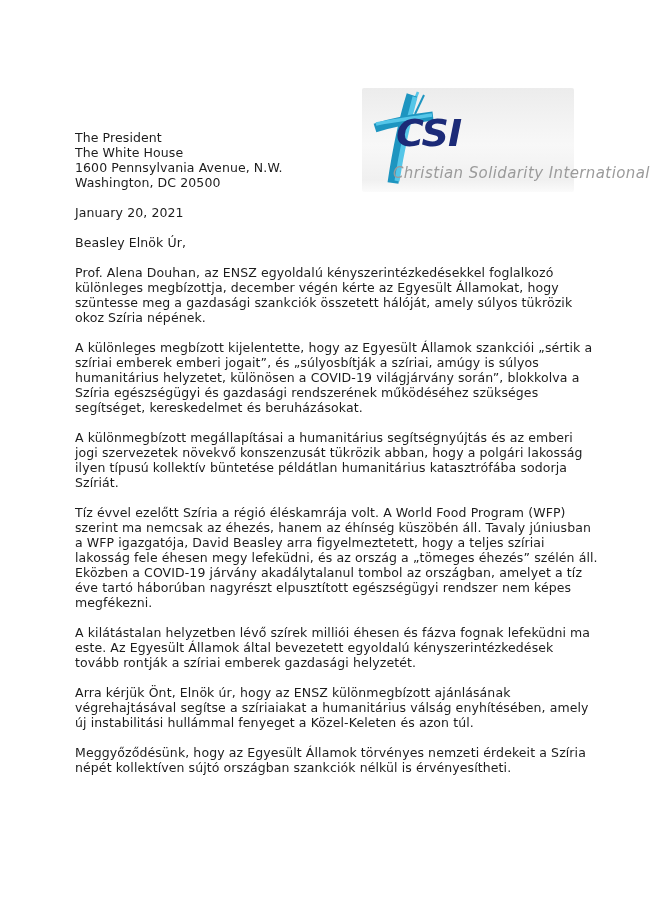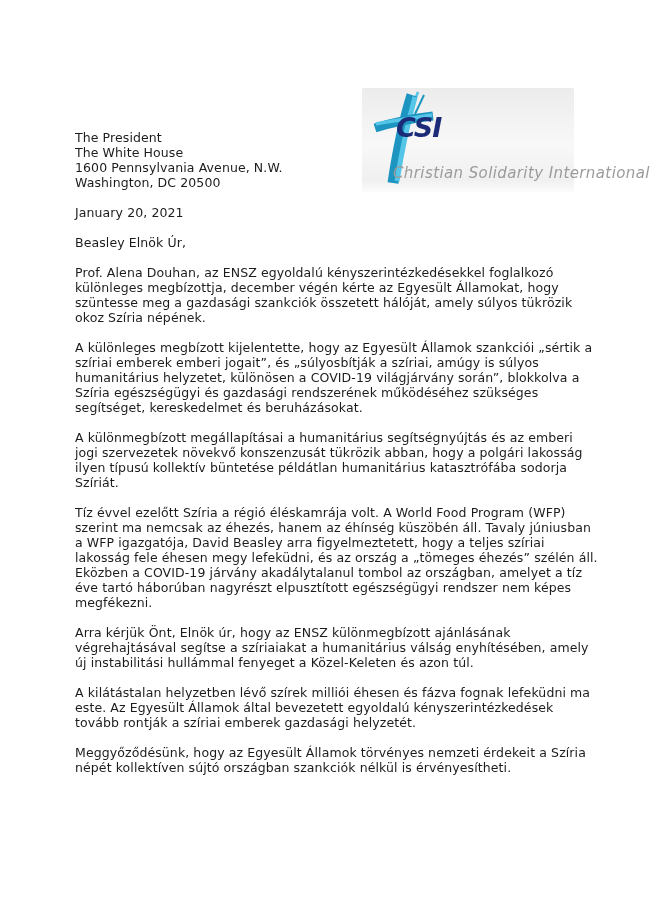--- a/index.html
+++ b/index.html
@@ -43,21 +43,21 @@
     position: absolute;
     left: 4px;
     top: 3px;
     width: 70px;
     height: 98px;
   }
   .logo-acronym {
     position: absolute;
     left: 34px;
     top: 26px;
-    font-size: 27px;
+    font-size: 38px;
     font-weight: bold;
     font-style: italic;
     letter-spacing: -1px;
     color: #1c2b78;
     line-height: 1;
     text-align: center;
   }
   .logo-tagline {
     position: absolute;
     left: 31px;
@@ -111,23 +111,23 @@
 jogi szervezetek növekvő konszenzusát tükrözik abban, hogy a polgári lakosság
 ilyen típusú kollektív büntetése példátlan humanitárius katasztrófába sodorja
 Szíriát.</div>
     <div class="block">Tíz évvel ezelőtt Szíria a régió éléskamrája volt. A World Food Program (WFP)
 szerint ma nemcsak az éhezés, hanem az éhínség küszöbén áll. Tavaly júniusban
 a WFP igazgatója, David Beasley arra figyelmeztetett, hogy a teljes szíriai
 lakosság fele éhesen megy lefeküdni, és az ország a „tömeges éhezés” szélén áll.
 Eközben a COVID-19 járvány akadálytalanul tombol az országban, amelyet a tíz
 éve tartó háborúban nagyrészt elpusztított egészségügyi rendszer nem képes
 megfékezni.</div>
+    <div class="block">A kilátástalan helyzetben lévő szírek milliói éhesen és fázva fognak lefeküdni ma
+este. Az Egyesült Államok által bevezetett egyoldalú kényszerintézkedések
+tovább rontják a szíriai emberek gazdasági helyzetét.</div>
     <div class="block">Arra kérjük Önt, Elnök úr, hogy az ENSZ különmegbízott ajánlásának
 végrehajtásával segítse a szíriaiakat a humanitárius válság enyhítésében, amely
 új instabilitási hullámmal fenyeget a Közel-Keleten és azon túl.</div>
-    <div class="block">A kilátástalan helyzetben lévő szírek milliói éhesen és fázva fognak lefeküdni ma
-este. Az Egyesült Államok által bevezetett egyoldalú kényszerintézkedések
-tovább rontják a szíriai emberek gazdasági helyzetét.</div>
     <div class="block">Meggyőződésünk, hogy az Egyesült Államok törvényes nemzeti érdekeit a Szíria
 népét kollektíven sújtó országban szankciók nélkül is érvényesítheti.</div>
   </div>
 
 </div>
 
 </body></html>

